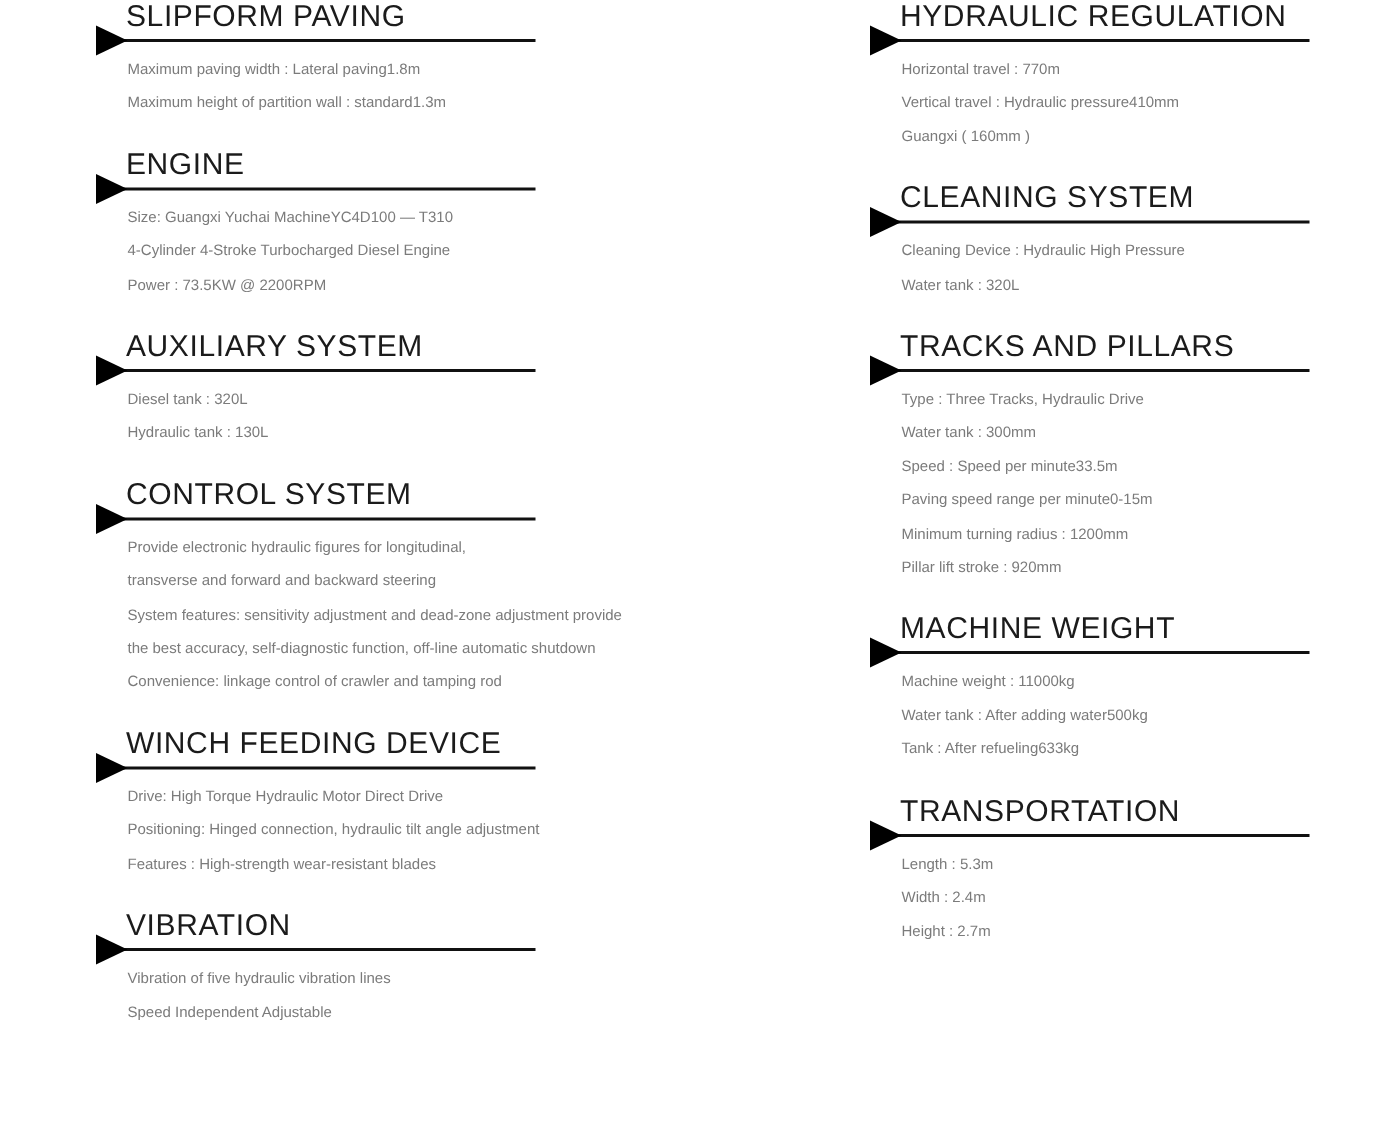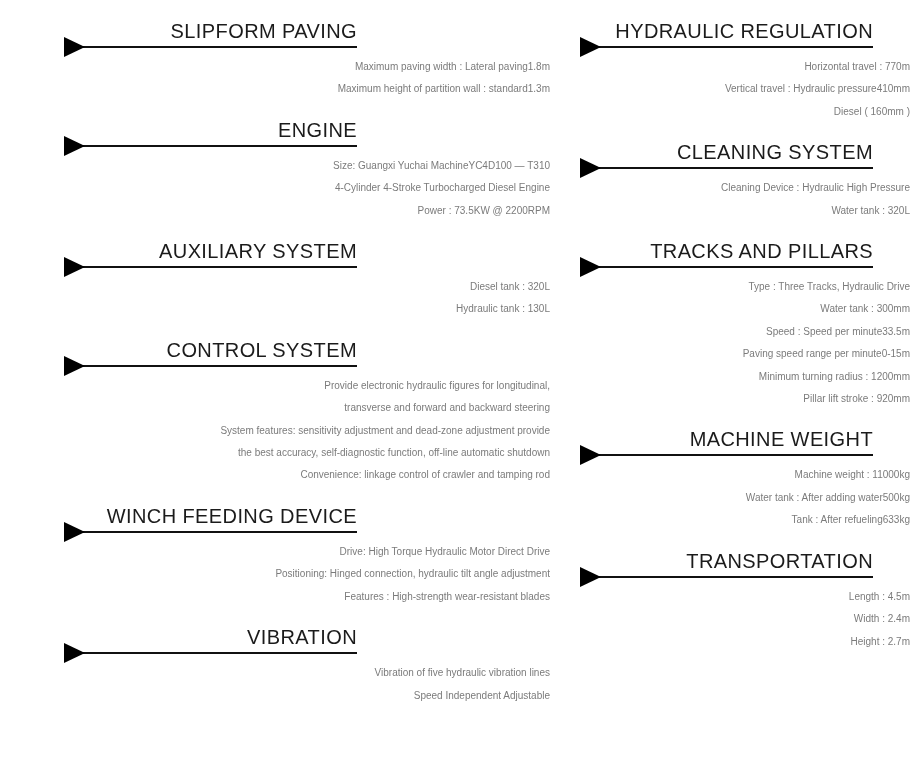--- a/index.html
+++ b/index.html
@@ -10,21 +10,21 @@
     background: #ffffff;
     font-family: "Liberation Sans", sans-serif;
     overflow: hidden;
   }
   .page {
     position: relative;
     width: 920px;
     height: 761px;
     background: #ffffff;
   }
-  .col { position: absolute; top: 20px; text-align: right; }
+  .col { position: absolute; top: 0; }
   .col-left  { left: 64px;  width: 486px; }
   .col-right { left: 580px; width: 330px; }
 
   .section { margin-bottom: 18px; }
 
   .head {
     position: relative;
     width: 293px;
     border-bottom: 2px solid #111111;
     padding: 0 0 3px 20px;
@@ -130,21 +130,21 @@
     </div>
   <div class="col col-right" id="col-right">
       <section class="section">
         <div class="head">
           <span class="arrow"></span>
           <h2 class="title">HYDRAULIC REGULATION</h2>
         </div>
         <div class="body">
           <p class="line">Horizontal travel : 770m</p>
           <p class="line">Vertical travel : Hydraulic pressure410mm</p>
-          <p class="line">Diesel ( 160mm )</p>
+          <p class="line">Guangxi ( 160mm )</p>
         </div>
       </section>
       <section class="section">
         <div class="head">
           <span class="arrow"></span>
           <h2 class="title">CLEANING SYSTEM</h2>
         </div>
         <div class="body">
           <p class="line">Cleaning Device : Hydraulic High Pressure</p>
           <p class="line">Water tank : 320L</p>
@@ -174,19 +174,19 @@
           <p class="line">Water tank : After adding water500kg</p>
           <p class="line">Tank : After refueling633kg</p>
         </div>
       </section>
       <section class="section">
         <div class="head">
           <span class="arrow"></span>
           <h2 class="title">TRANSPORTATION</h2>
         </div>
         <div class="body">
-          <p class="line">Length : 4.5m</p>
+          <p class="line">Length : 5.3m</p>
           <p class="line">Width : 2.4m</p>
           <p class="line">Height : 2.7m</p>
         </div>
       </section>
     </div>
 </div>
 
 </body></html>

